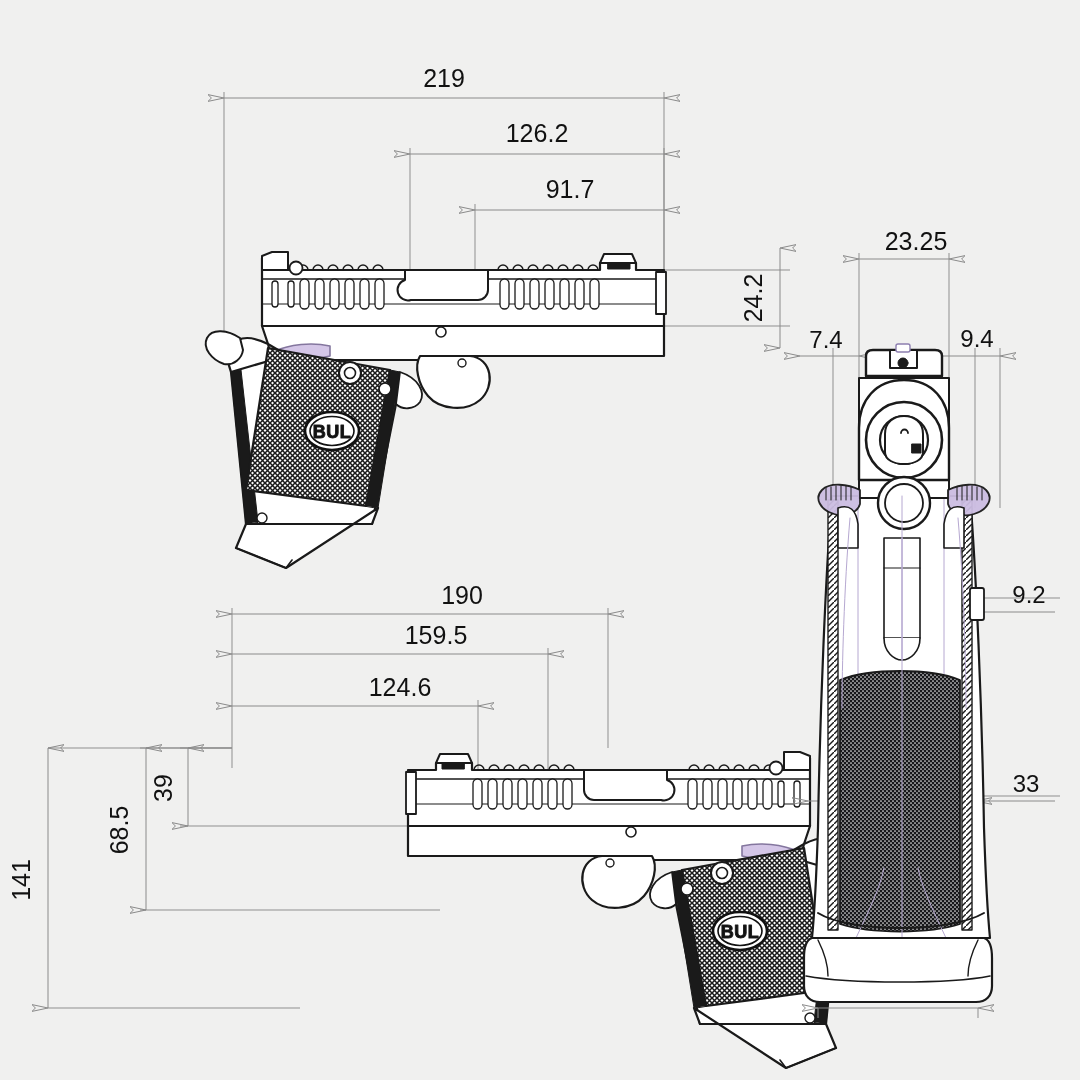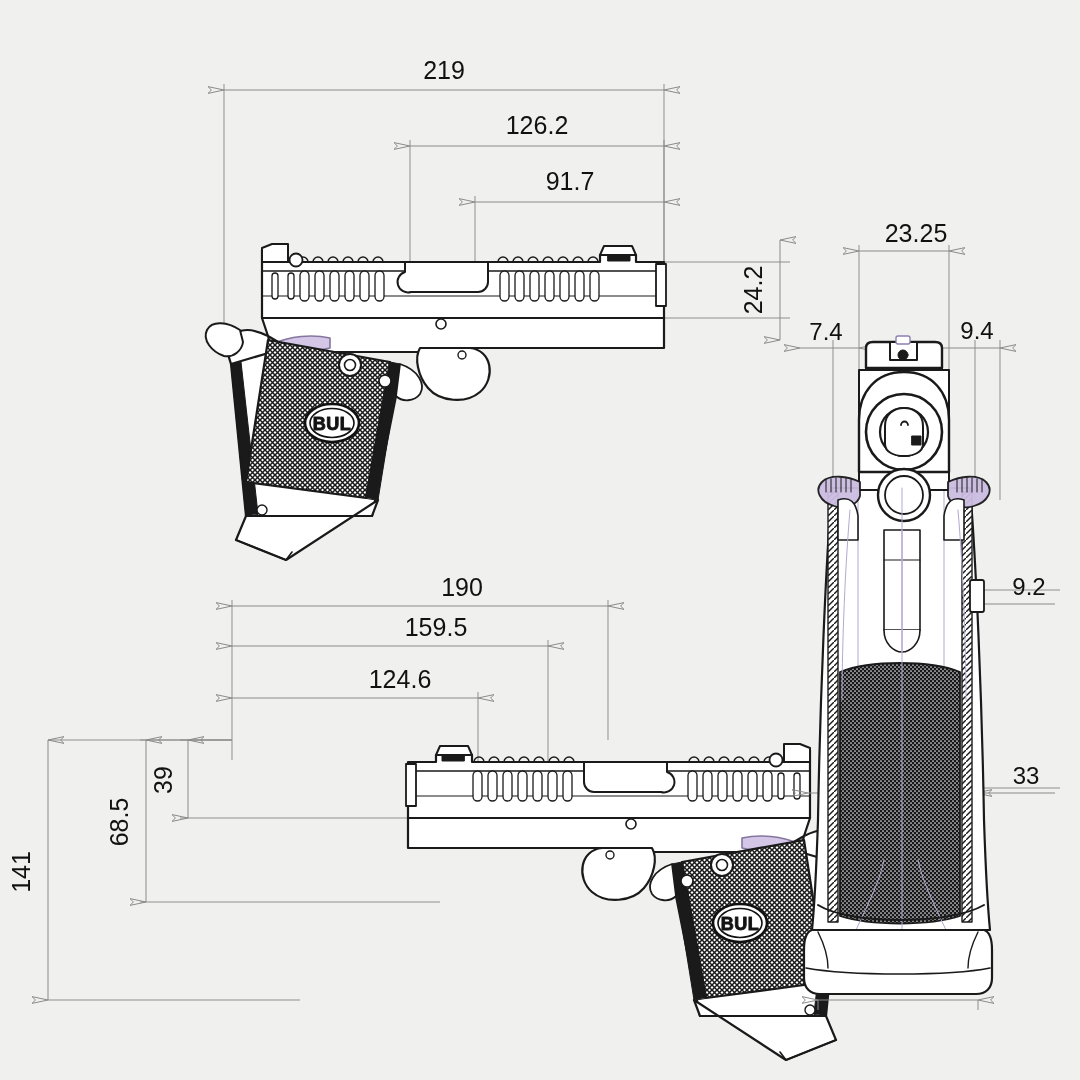--- a/index.html
+++ b/index.html
@@ -1,21 +1,21 @@
 <!DOCTYPE html>
 <html><head>
 <meta charset="utf-8">
 <title>Technical Drawing</title>
 <style>
   html,body{margin:0;padding:0;background:#f0f0ef;}
   body{
     width:1080px;height:1080px;overflow:hidden;
     font-family:"Liberation Sans","DejaVu Sans",sans-serif;
   }
-  #sheet{position:relative;width:1080px;height:847px;background:#f0f0ef;}
+  #sheet{position:relative;width:1080px;height:847px;background:#f0f0ef;margin-top:8px;}
   svg{display:block;}
   .dimtext{
     font-family:"Liberation Sans","DejaVu Sans",sans-serif;
     font-size:25px;fill:#111;
   }
   .dimtext.small{font-size:24px;}
 </style>
 </head>
 <body>
 

